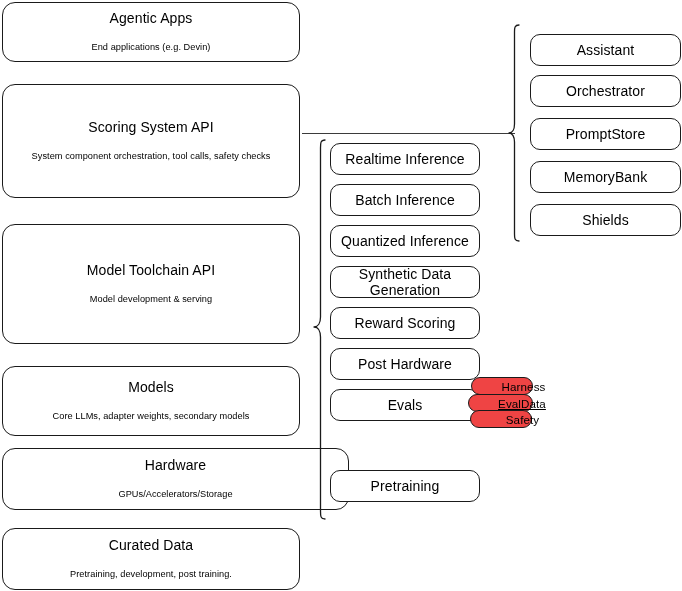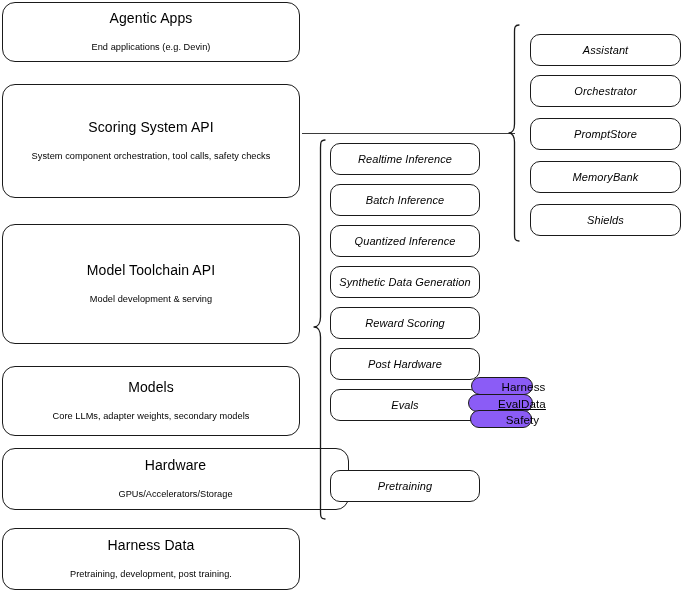--- a/index.html
+++ b/index.html
@@ -48,33 +48,32 @@
     margin-top: 14px;
     letter-spacing: 0.05px;
   }
 
   
   .pill {
     border-radius: 10px;
     border-width: 1.3px;
   }
   .pill .label {
-    font-size: 11px;
+    font-size: 14px;
     line-height: 16px;
     letter-spacing: 0.1px;
-    font-style: italic;
   }
 
   
   .oval {
     position: absolute;
     box-sizing: border-box;
     border: 1.3px solid #1a1a1a;
     border-radius: 999px;
-    background: #8b5cf6;
+    background: #ef4444;
     display: flex;
     align-items: center;
     justify-content: center;
     text-align: center;
     z-index: 6;
     padding-left: 43px;
   }
   .oval .label {
     font-size: 11.6px;
     line-height: 13px;
@@ -127,21 +126,21 @@
     <div class="title">Models</div>
     <div class="sub">Core LLMs, adapter weights, secondary models</div>
   </div>
 
   <div class="box layer" style="left:2px; top:448px; width:347px; height:62px;">
     <div class="title">Hardware</div>
     <div class="sub">GPUs/Accelerators/Storage</div>
   </div>
 
   <div class="box layer" style="left:2px; top:528px; width:298px; height:62px;">
-    <div class="title">Harness Data</div>
+    <div class="title">Curated Data</div>
     <div class="sub">Pretraining, development, post training.</div>
   </div>
 
   <div class="connector" style="left:302px; top:133px; width:213px;"></div>
 
   <div class="brace" style="left:508px; top:24px; width:12px; height:218px;">
     <svg width="12" height="218" viewBox="0 0 12 218">
       <path d="M11 1 C6.5 1 6.5 4 6.5 8 L6.5 100 C6.5 105 4.5 109 1 109 C4.5 109 6.5 113 6.5 118 L6.5 210 C6.5 214 6.5 217 11 217"></path>
     </svg>
   </div>

